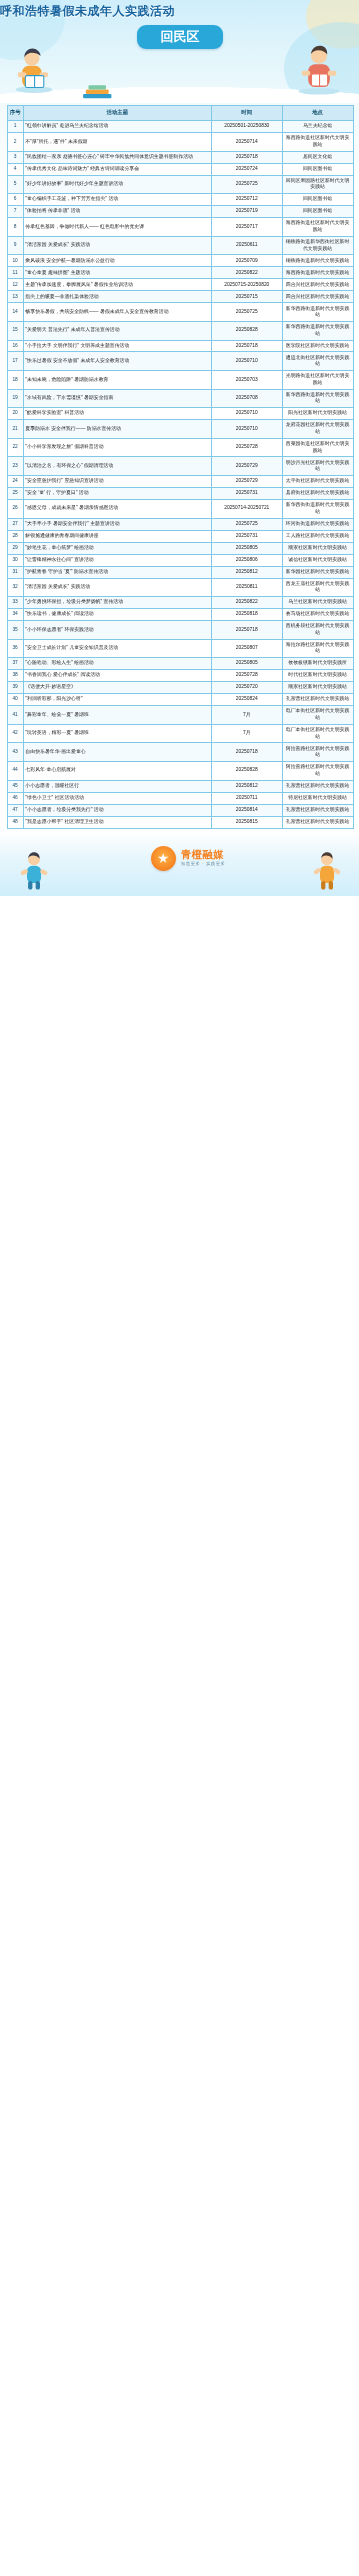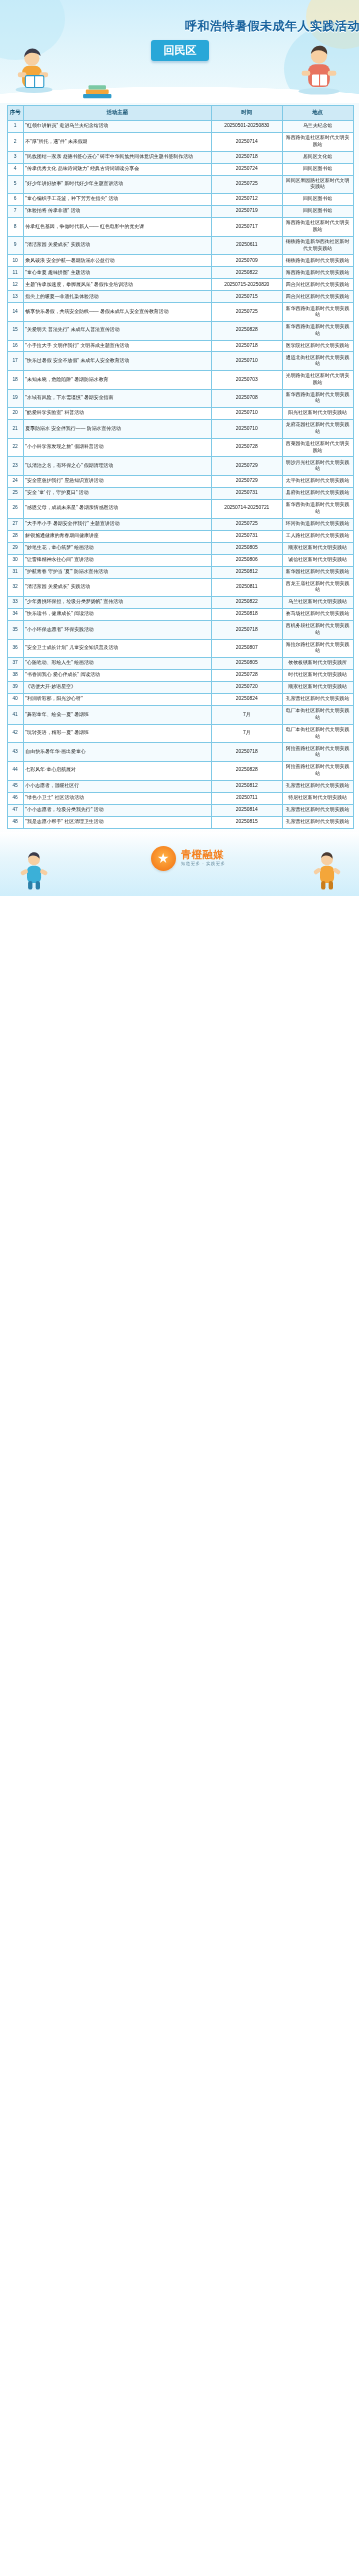--- a/index.html
+++ b/index.html
@@ -34,39 +34,39 @@
     position: absolute;
     border-radius: 50%;
     opacity: .55;
   }
   .blob-1 { width: 98px; height: 82px; left: -33px; top: -22px; background: #bfe9f7; }
   .blob-2 { width: 76px; height: 65px; right: -22px; top: -16.3px; background: #ffe6a8; opacity: .5; }
   .blob-3 { width: 114px; height: 93px; right: -38px; top: 22px; background: #a9dff3; opacity: .45; }
   .hdr-title {
     position: relative;
     z-index: 4;
-    text-align: right;
-    padding-top: 18px;
+    text-align: left;
+    padding-top: 3px;
     font-size: 12px;
     font-weight: bold;
     color: #17639e;
     letter-spacing: 0.5px;
     text-shadow: 0 0.5px 0 #ffffff;
   }
   .hdr-sub {
     position: relative;
     z-index: 4;
-    width: 58px;
+    width: 86px;
     margin: 5.4px auto 0;
     text-align: center;
-    font-size: 11px;
+    font-size: 13px;
     font-weight: bold;
     color: #ffffff;
     background: #29a7d8;
-    border-radius: 3px;
+    border-radius: 9px;
     padding: 2.7px 0 3.3px;
     box-shadow: 0 1.1px 2.2px rgba(23,99,158,.25);
   }
   
   .person { position: absolute; z-index: 3; }
   .p-left { left: 9.8px; top: 42px; }
   .p-right { right: 15.2px; top: 39px; }
   .books {
     position: absolute; z-index: 3; left: 82px; top: 82px;
   }

